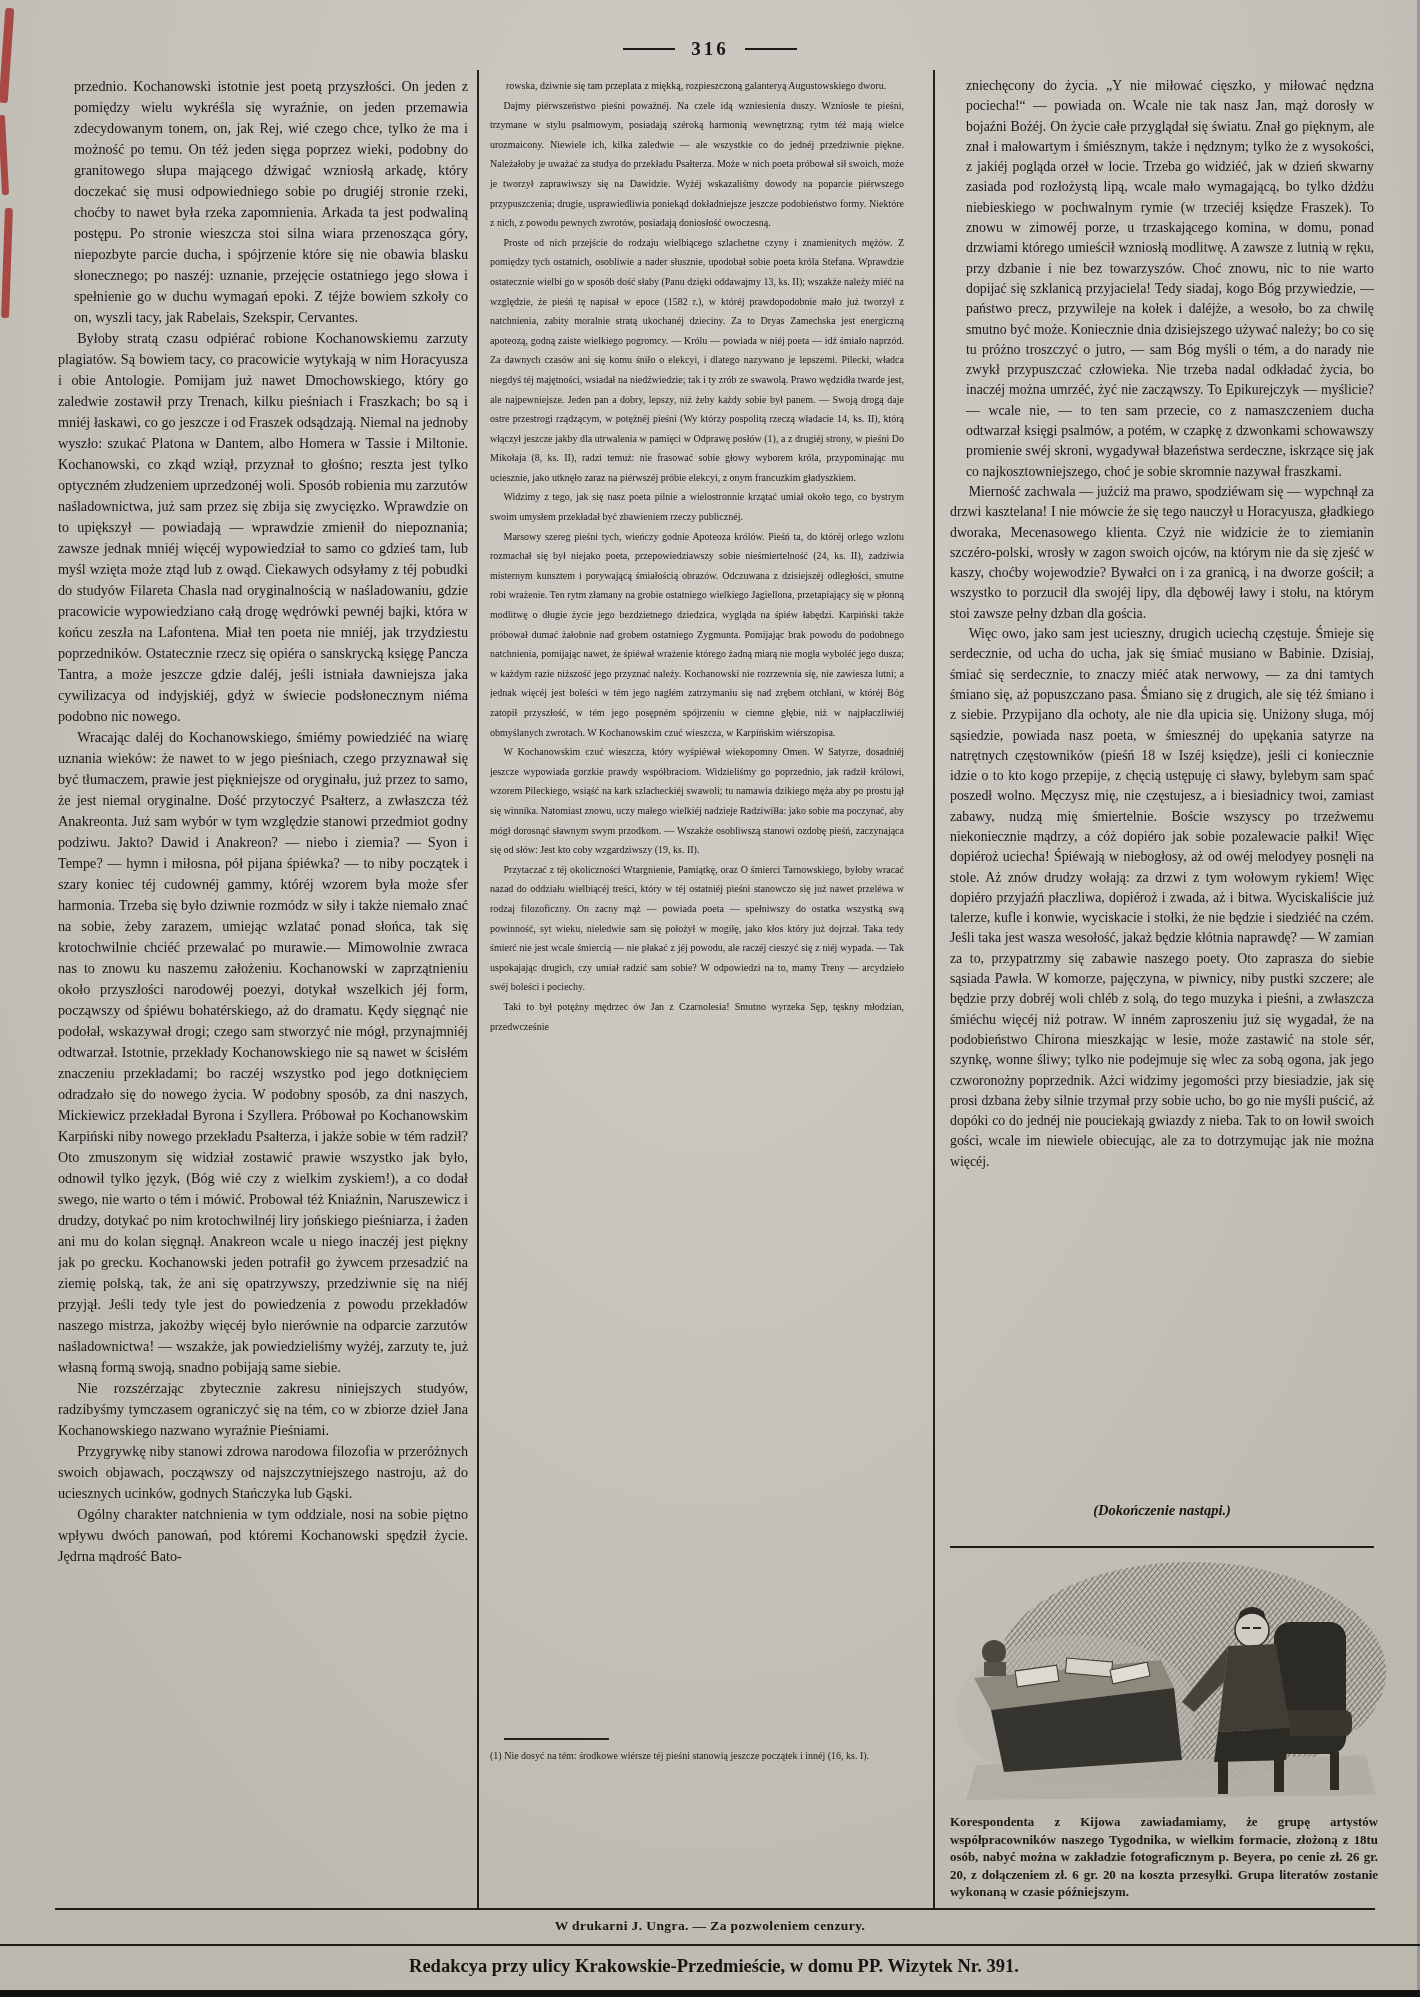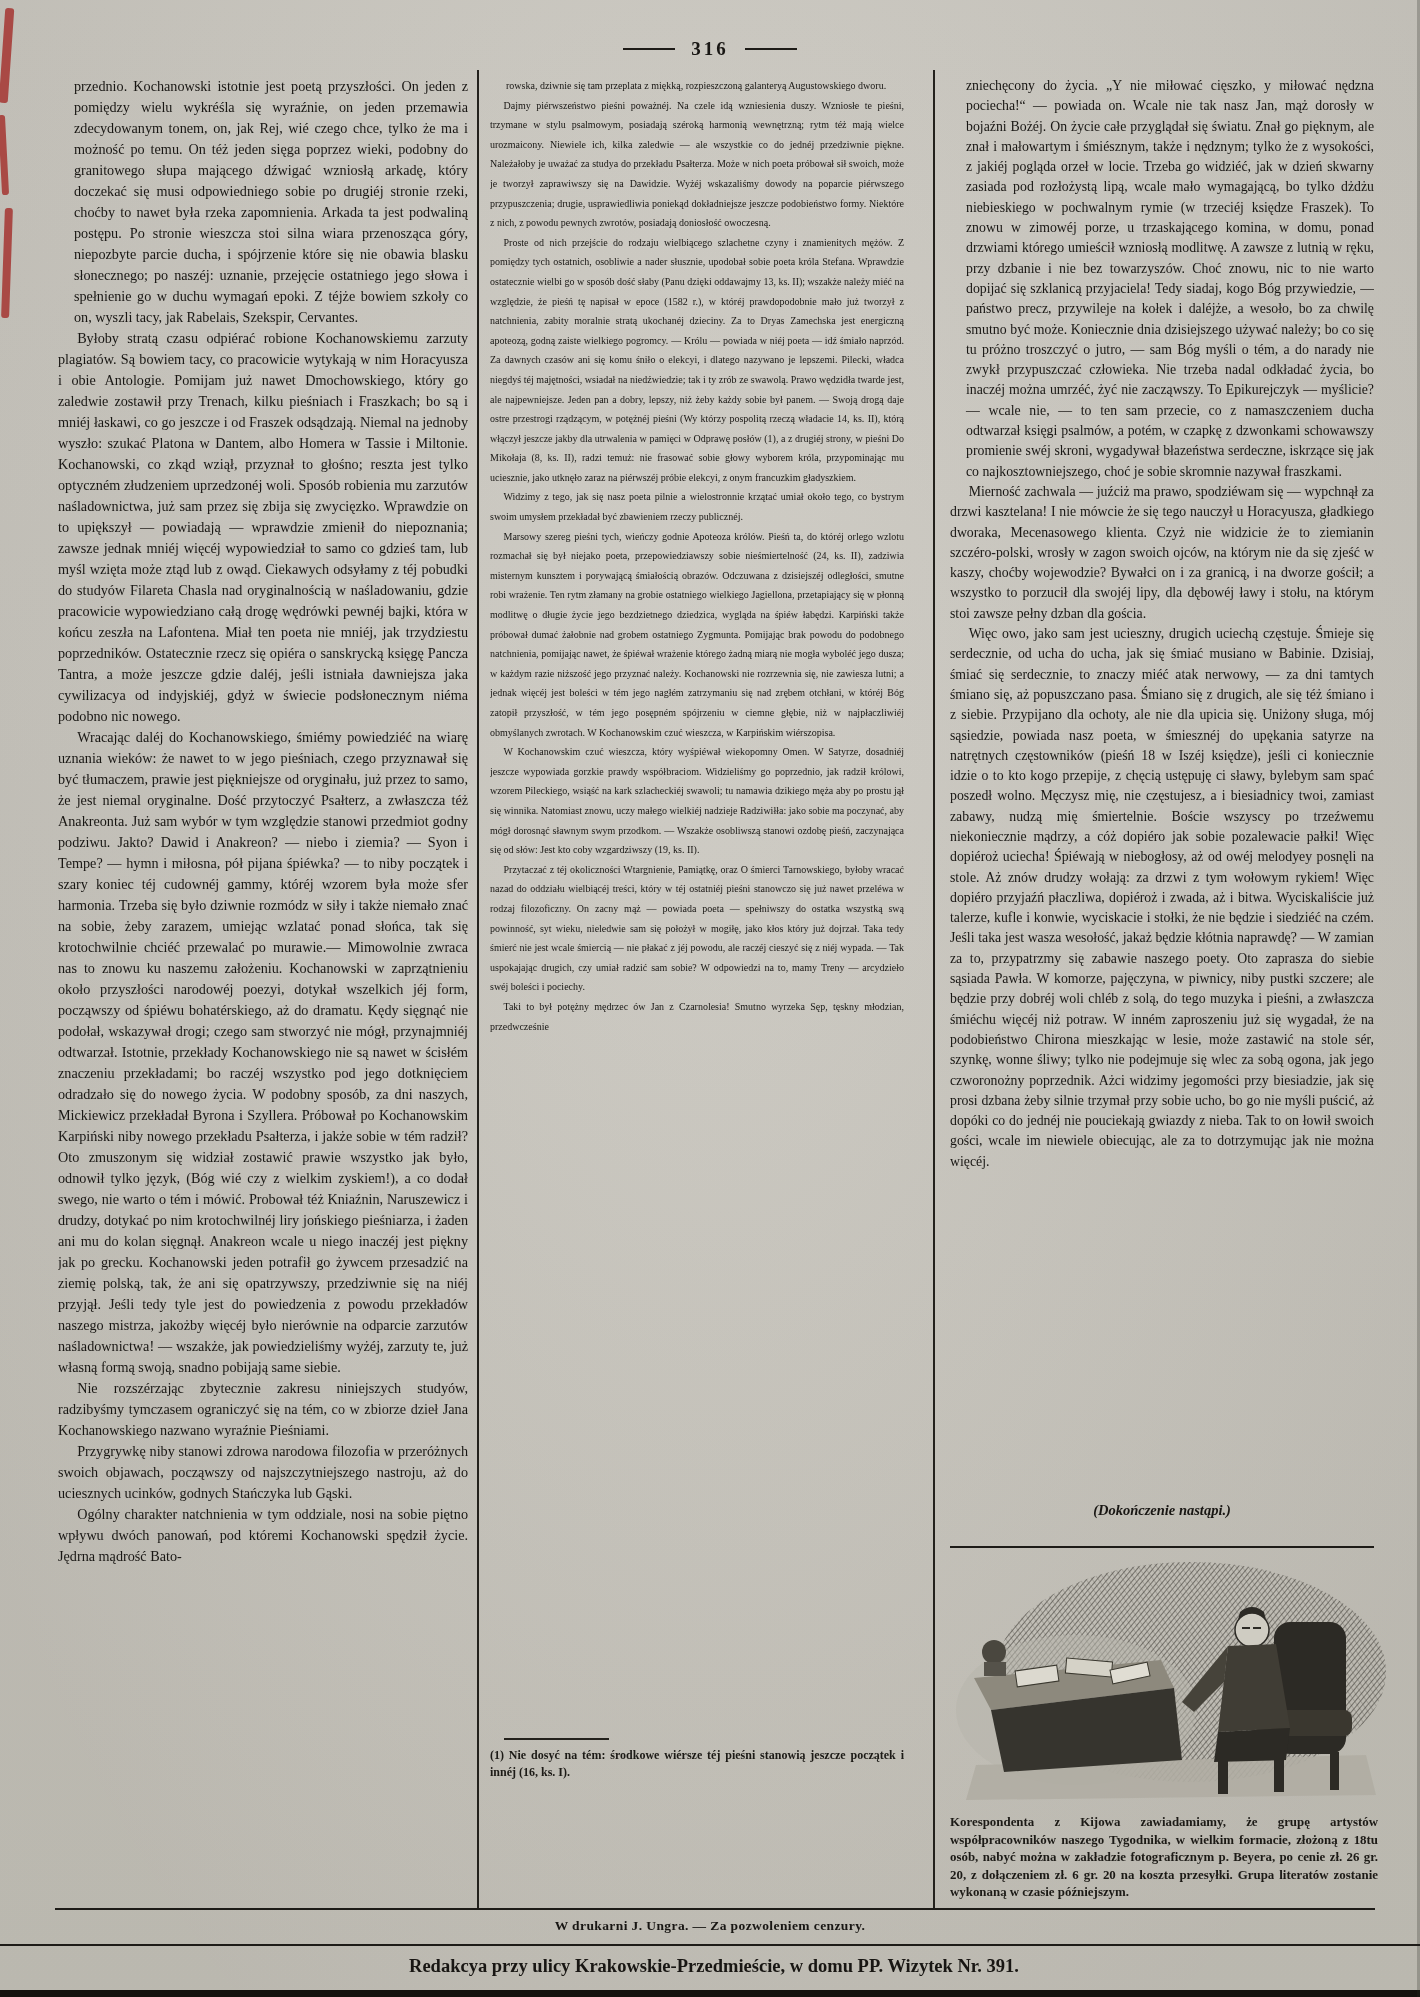--- a/index.html
+++ b/index.html
@@ -31,21 +31,21 @@
   .col--one{left:58px;  width:410px; height:1790px; font-size:14.2px; line-height:21px;}
   .col--two{left:490px; width:414px; height:1650px; font-size:10px; line-height:19.6px;}
   .col--three{left:950px;width:424px; height:1428px; font-size:13.8px; line-height:20.3px;}
 
   .col-rule{position:absolute; top:70px; width:1.6px; height:1838px; background:#23211c;}
   .col-rule--a{left:477px;} .col-rule--b{left:933px;}
 
   
   .footnote-block{position:absolute; left:490px; top:1738px; width:414px;}
   .footnote-rule{width:105px; height:1.6px; background:#23211c; margin:0 0 7px 14px;}
-  .footnote{font-size:12px; line-height:17.5px; text-align:justify; margin:0; font-weight:bold; color:#1c1a16;}
+  .footnote{font-size:10px; line-height:17.5px; text-align:justify; margin:0; font-weight:normal; color:#1c1a16;}
 
   
   .continuation{position:absolute; left:950px; top:1502px; width:424px; text-align:center; font-style:italic; font-weight:bold; font-size:14.5px; margin:0;}
   .rule-above-engraving{position:absolute; left:950px; top:1546px; width:424px; height:2px; background:#1d1b17;}
   .engraving{position:absolute; left:956px; top:1560px; width:430px; height:248px;}
   .caption{position:absolute; left:950px; top:1814px; width:428px; font-size:12.9px; line-height:17.6px; font-weight:bold; text-align:justify; margin:0; color:#1c1a16;}
 
   
   .footer-rule-1{position:absolute; left:55px; top:1908px; width:1320px; height:1.6px; background:#1d1b17;}
   .printer-line{position:absolute; left:0; top:1918px; width:100%; text-align:center; font-size:13.5px; font-weight:bold; letter-spacing:.4px; margin:0;}

